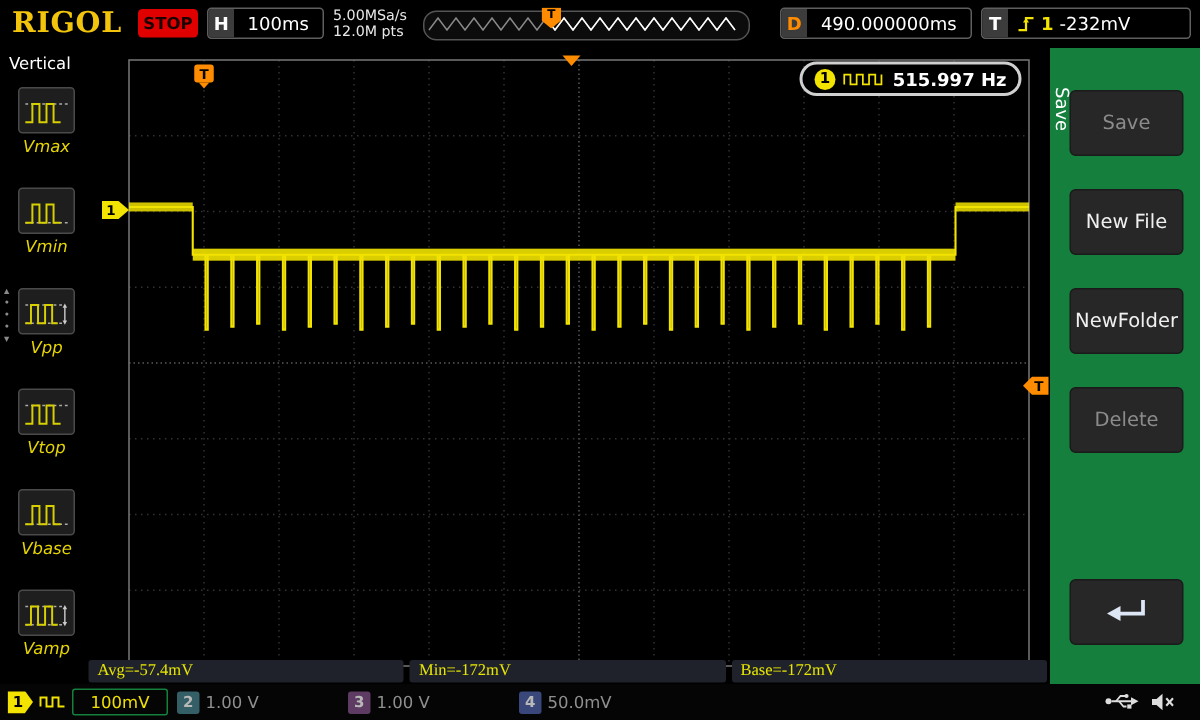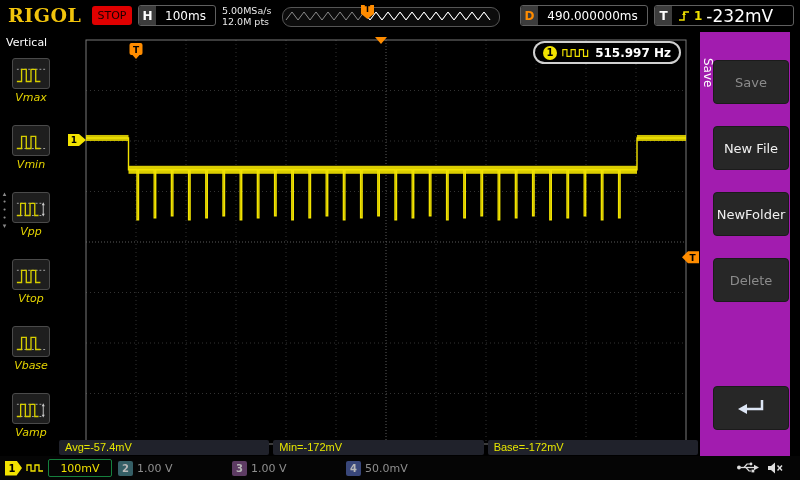--- a/index.html
+++ b/index.html
@@ -4,38 +4,38 @@
 <style>
   html,body{margin:0;padding:0;background:#000;}
   #screen{position:relative;width:800px;height:480px;background:#000;overflow:hidden;
           font-family:"DejaVu Sans",sans-serif;}
 
   
   .topbar{position:absolute;left:0;top:0;width:800px;height:32px;background:#000;z-index:5;}
   .logo{position:absolute;left:8px;top:4px;font-family:"DejaVu Serif",serif;font-weight:bold;
         font-size:19px;color:#f2c40c;letter-spacing:.5px;}
   .stop{position:absolute;left:92px;top:6px;width:40px;height:19px;background:#e00000;border-radius:3px;
-        color:#1c0000;font-size:11px;font-weight:normal;display:flex;align-items:center;justify-content:center;}
+        color:#1c0000;font-size:11px;font-weight:bold;display:flex;align-items:center;justify-content:center;}
   .wrapbox{position:absolute;top:5px;height:21px;border:1px solid #5f5f5f;border-radius:3px;
            display:flex;align-items:center;background:#000;overflow:hidden;box-sizing:border-box;}
   .cell-label{width:17px;align-self:stretch;background:#3c3c3c;color:#fff;font-weight:bold;font-size:12px;
               display:flex;align-items:center;justify-content:center;}
   .cell-val{flex:1;text-align:center;color:#fff;font-size:12px;white-space:nowrap;}
   .wrap-h{left:138px;width:78px;}
   .srate{position:absolute;left:222px;top:5px;color:#e8e8e8;font-size:9.5px;line-height:11px;white-space:nowrap;}
   .posbar{position:absolute;left:282px;top:7px;width:216px;height:18px;background:#0c0c0c;
           border:1px solid #555;border-radius:9px;}
   .posT{position:absolute;left:78px;top:-3px;width:13px;height:14px;background:#ff8c00;color:#000;
         font-size:8px;font-weight:bold;display:flex;align-items:flex-start;justify-content:center;
         clip-path:polygon(0 0,100% 0,100% 62%,50% 100%,0 62%);}
   .wrap-d{left:520px;width:128px;}
   .wrap-d .cell-label{color:#ff8c00;}
   .wrap-t{left:654px;width:140px;}
   .trig-src{color:#f2e300;font-weight:bold;font-size:12px;}
-  .trig-lvl{color:#fff;font-size:17px;}
+  .trig-lvl{color:#fff;font-size:12px;}
   .tcell{display:flex;align-items:center;gap:4px;padding:0 6px;}
 
   
   .freqbox{position:absolute;left:533px;top:41px;width:148px;height:23px;background:#000;
            border:2px solid #d0d0d0;border-radius:12px;display:flex;align-items:center;gap:5px;
            padding:0 8px;z-index:6;box-sizing:border-box;}
   .freq-ch{width:14px;height:14px;border-radius:50%;background:#f2e300;color:#000;font-size:10px;
            font-weight:bold;display:flex;align-items:center;justify-content:center;flex:0 0 14px;}
   .freq-val{color:#fff;font-size:12px;font-weight:bold;white-space:nowrap;}
 
@@ -43,30 +43,30 @@
   .leftmenu{position:absolute;left:0;top:32px;width:62px;height:424px;background:#000;z-index:4;}
   .lm-title{position:absolute;left:6px;top:4px;color:#fff;font-size:11px;}
   .lm-item{position:absolute;left:0;width:62px;text-align:center;cursor:pointer;font-style:italic;}
   .lm-icon{margin:0 auto;width:36px;height:29px;background:#1e1e1e;border:1px solid #4a4a4a;
            border-radius:3px;display:flex;align-items:center;justify-content:center;}
   .lm-label{display:block;margin-top:2px;color:#e6d500;font-size:11px;}
   .scroll-ind{position:absolute;left:0;top:190px;width:9px;color:#8a8a8a;font-size:7px;line-height:8px;
               text-align:center;z-index:4;}
 
   
-  .rightmenu{position:absolute;left:700px;top:32px;width:90px;height:424px;background:#a21caf;z-index:4;}
+  .rightmenu{position:absolute;left:700px;top:32px;width:100px;height:424px;background:#15803d;z-index:4;}
   .rm-tab{position:absolute;left:1px;top:26px;writing-mode:vertical-rl;color:#fff;font-size:12px;}
   .rm-btn{position:absolute;left:13px;width:76px;height:44px;background:#272727;border:1px solid #1b1b1b;
           border-radius:4px;color:#f0f0f0;font-size:13px;display:flex;align-items:center;
           justify-content:center;cursor:pointer;box-sizing:border-box;}
   .rm-btn.disabled{color:#8b8b8b;}
 
   
   .measurebar{position:absolute;left:59px;top:440px;width:639px;height:15px;display:flex;gap:4px;z-index:5;}
-  .meas{flex:1;background:#20222b;border-radius:2px;color:#e6e600;font-family:Liberation Sans, sans-serif;
+  .meas{flex:1;background:#20222b;border-radius:2px;color:#e6e600;font-family:Liberation Serif, serif;
         font-size:11px;line-height:15px;padding-left:6px;white-space:nowrap;overflow:hidden;}
   .chanbar{position:absolute;left:0;top:456px;width:800px;height:24px;background:#050505;z-index:5;}
   .ch{position:absolute;top:3px;height:18px;display:flex;align-items:center;gap:4px;cursor:pointer;}
   .ch-tag{width:17px;height:15px;background:#f2e300;color:#000;font-size:10px;font-weight:bold;
           display:flex;align-items:center;justify-content:center;padding-right:3px;box-sizing:border-box;
           clip-path:polygon(0 0,68% 0,100% 50%,68% 100%,0 100%);}
   .ch-box{width:62px;height:16px;border:1px solid #15803d;border-radius:2px;color:#f0e000;font-size:11px;
           display:flex;align-items:center;justify-content:center;}
   .ch-num{width:15px;height:15px;border-radius:2px;color:#b8b8b8;font-size:10px;font-weight:bold;
           display:flex;align-items:center;justify-content:center;}

